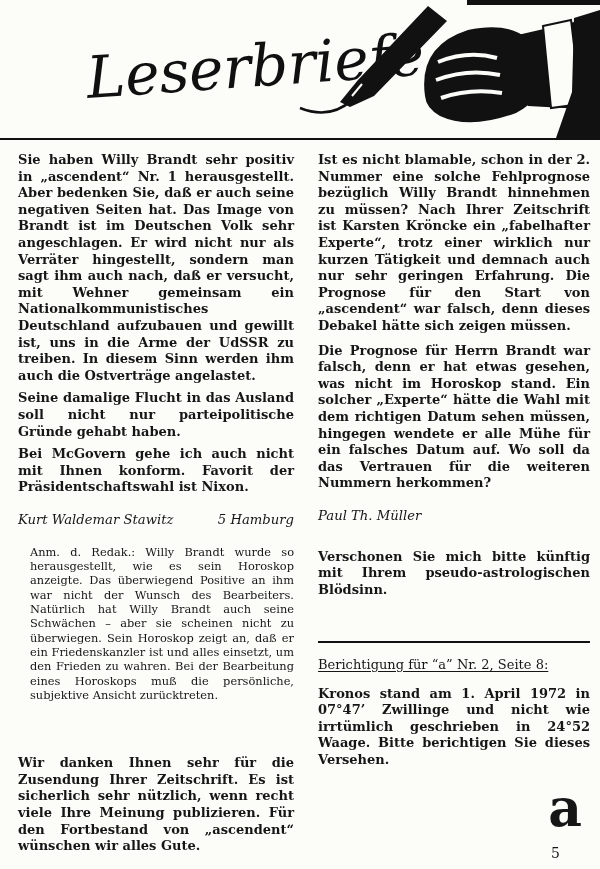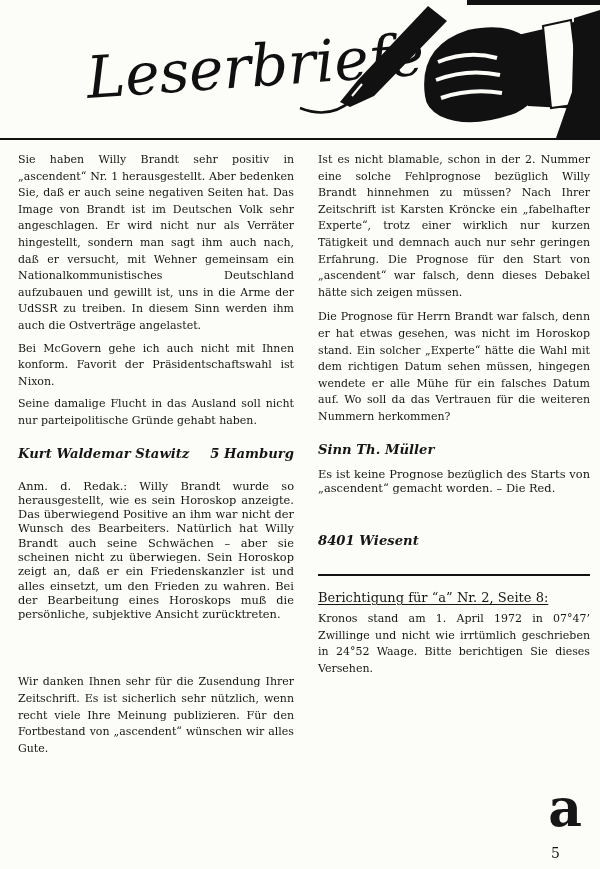--- a/index.html
+++ b/index.html
@@ -23,51 +23,53 @@
   .columns{
     display:flex;
     padding:12px 10px 0 18px;
     gap:24px;
     box-sizing:border-box;
   }
   .col{flex:0 0 276px;width:276px;}
   .col.right{flex:0 0 272px;width:272px;}
   p{margin:0 0 6px 0;}
   .body-text{
-    font-size:11px;
+    font-size:13px;
     line-height:16.6px;
     text-align:justify;
     hyphens:auto;
+    font-weight:bold;
   }
   .small-text{
     font-size:11.4px;
     line-height:14.3px;
     text-align:justify;
     hyphens:auto;
+    margin-left:12px;
   }
   .sig{
     display:flex;
     justify-content:space-between;
     font-style:italic;
-    font-weight:bold;
+    font-weight:normal;
     font-size:13.2px;
     margin:16px 0 10px 0;
   }
   .spacer-s{height:8px;}
   .spacer-m{height:16px;}
   .spacer-l{height:24px;}
   .rule{
     border:none;border-top:2px solid #111;
     margin:26px 0 14px 0;
   }
   .correction-heading{
     font-size:13px;
     text-decoration:underline;
     text-underline-offset:2px;
-    margin-bottom:6px;
+    margin-bottom:14px;
   }
   .logo-a{
     position:absolute;
     right:18px;
     top:788px;
     font-family:"DejaVu Serif",serif;
     font-weight:bold;
     font-size:52px;
     line-height:40px;
   }
@@ -107,22 +109,22 @@
       <polygon points="340,102 358,80 428,6 447,21 374,96 350,107" fill="#111"></polygon>
       <path d="M352,96 L362,84" stroke="#fcfcf9" stroke-width="2"></path>
     </svg>
   </div>
 
   <div class="columns">
 
     <div class="col left">
       <div class="body-text">
         <p>Sie haben Willy Brandt sehr positiv in „ascendent“ Nr. 1 herausgestellt. Aber bedenken Sie, daß er auch seine negativen Seiten hat. Das Image von Brandt ist im Deutschen Volk sehr angeschlagen. Er wird nicht nur als Verräter hingestellt, sondern man sagt ihm auch nach, daß er versucht, mit Wehner gemeinsam ein Nationalkommunistisches Deutschland aufzubauen und gewillt ist, uns in die Arme der UdSSR zu treiben. In diesem Sinn werden ihm auch die Ostverträge angelastet.</p>
+        <p>Seine damalige Flucht in das Ausland soll nicht nur parteipolitische Gründe gehabt haben.</p>
         <p>Bei McGovern gehe ich auch nicht mit Ihnen konform. Favorit der Präsidentschaftswahl ist Nixon.</p>
-        <p>Seine damalige Flucht in das Ausland soll nicht nur parteipolitische Gründe gehabt haben.</p>
       </div>
       <div class="sig">
         <span>Kurt Waldemar Stawitz</span>
         <span>5 Hamburg</span>
       </div>
 
       <div class="spacer-s"></div>
       <div class="small-text">
         <p style="margin-bottom:13px">Anm. d. Redak.: Willy Brandt wurde so herausgestellt, wie es sein Horoskop anzeigte. Das überwiegend Positive an ihm war nicht der Wunsch des Bearbeiters. Natürlich hat Willy Brandt auch seine Schwächen – aber sie scheinen nicht zu überwiegen. Sein Horoskop zeigt an, daß er ein Friedenskanzler ist und alles einsetzt, um den Frieden zu wahren. Bei der Bearbeitung eines Horoskops muß die persönliche, subjektive Ansicht zurücktreten.</p>
       </div>
@@ -134,31 +136,30 @@
       </div>
 
     </div>
 
     <div class="col right">
       <div class="body-text">
         <p style="margin-bottom:8px">Ist es nicht blamable, schon in der 2. Nummer eine solche Fehlprognose bezüglich Willy Brandt hinnehmen zu müssen? Nach Ihrer Zeitschrift ist Karsten Kröncke ein „fabelhafter Experte“, trotz einer wirklich nur kurzen Tätigkeit und demnach auch nur sehr geringen Erfahrung. Die Prognose für den Start von „ascendent“ war falsch, denn dieses Debakel hätte sich zeigen müssen.</p>
         <p>Die Prognose für Herrn Brandt war falsch, denn er hat etwas gesehen, was nicht im Horoskop stand. Ein solcher „Experte“ hätte die Wahl mit dem richtigen Datum sehen müssen, hingegen wendete er alle Mühe für ein falsches Datum auf. Wo soll da das Vertrauen für die weiteren Nummern herkommen?</p>
       </div>
       <div class="sig">
-        <span>Sinn Th. Müller</span>
+        <span>Paul Th. Müller</span>
       </div>
 
-      <div class="small-text">
-        <p>Es ist keine Prognose bezüglich des Starts von „ascendent“ gemacht worden. – Die Red.</p>
+
+      <div class="spacer-m"></div>
+      <div class="body-text">
+        <p>Verschonen Sie mich bitte künftig mit Ihrem pseudo-astrologischen Blödsinn.</p>
       </div>
 
-      <div class="spacer-m"></div>
-
       <div class="sig">
-        <span>8401 Wiesent</span>
       </div>
 
       <hr class="rule">
       <div class="correction-heading">Berichtigung für “a” Nr. 2, Seite 8:</div>
       <div class="body-text">
         <p>Kronos stand am 1. April 1972 in 07°47’ Zwillinge und nicht wie irrtümlich geschrieben in 24°52 Waage. Bitte berichtigen Sie dieses Versehen.</p>
       </div>
     </div>
   </div>
 

